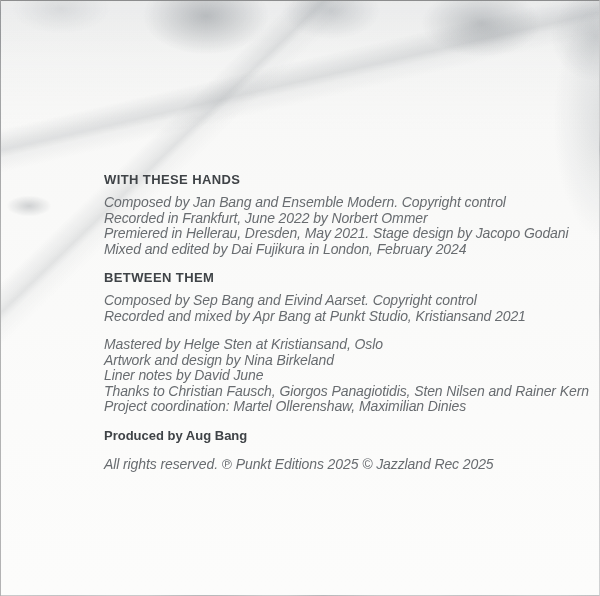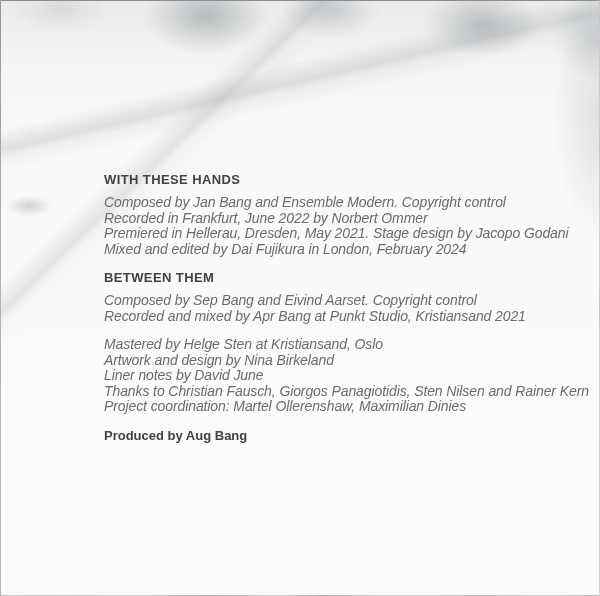--- a/index.html
+++ b/index.html
@@ -112,15 +112,18 @@
     <p class="credit-lines">
       <span class="line">Mastered by Helge Sten at Kristiansand, Oslo</span>
       <span class="line">Artwork and design by Nina Birkeland</span>
       <span class="line">Liner notes by David June</span>
       <span class="line">Thanks to Christian Fausch, Giorgos Panagiotidis, Sten Nilsen and Rainer Kern</span>
       <span class="line">Project coordination: Martel Ollerenshaw, Maximilian Dinies</span>
     </p>
 
     <h3 class="producer-line">Produced by Aug Bang</h3>
 
+    <p class="credit-lines rights-line">
+      <span class="line">All rights reserved. ℗ Punkt Editions 2025 © Jazzland Rec 2025</span>
+    </p>
 
   </div>
 </div>
 
 </body></html>

